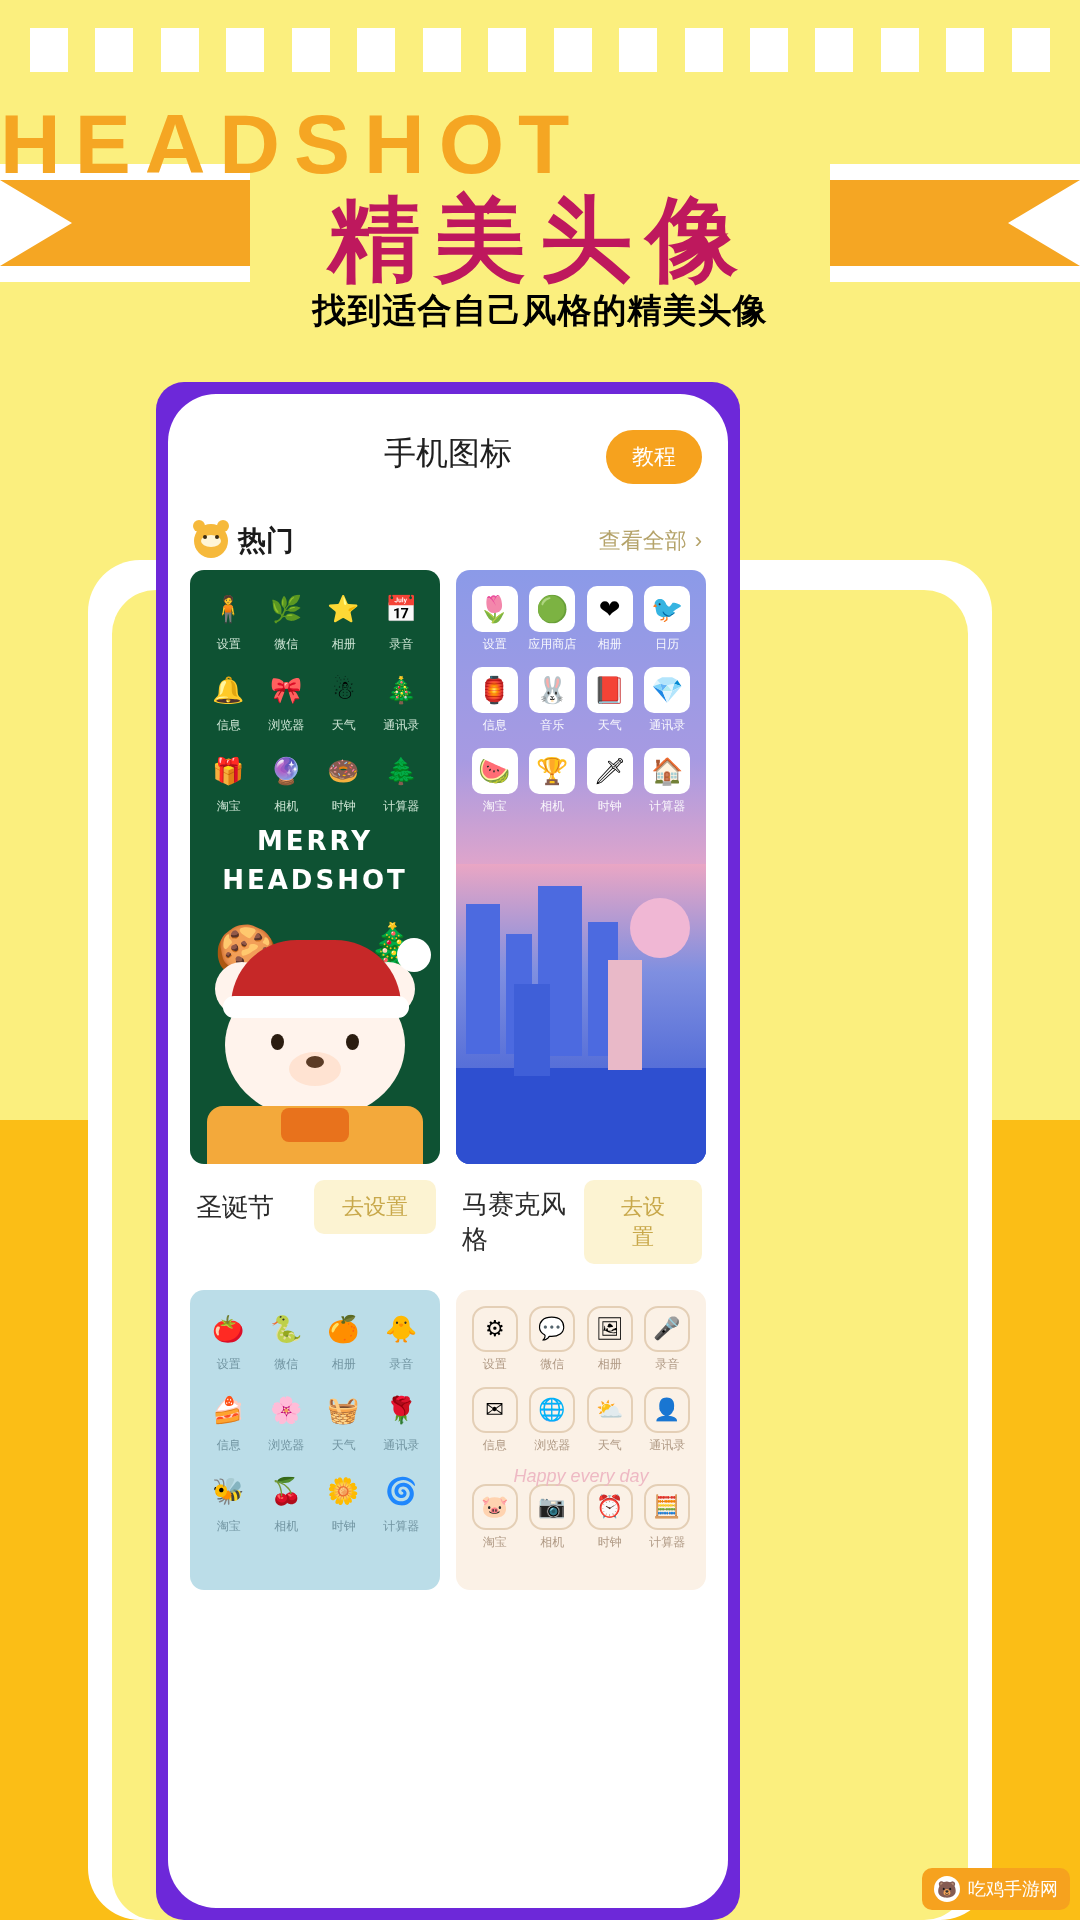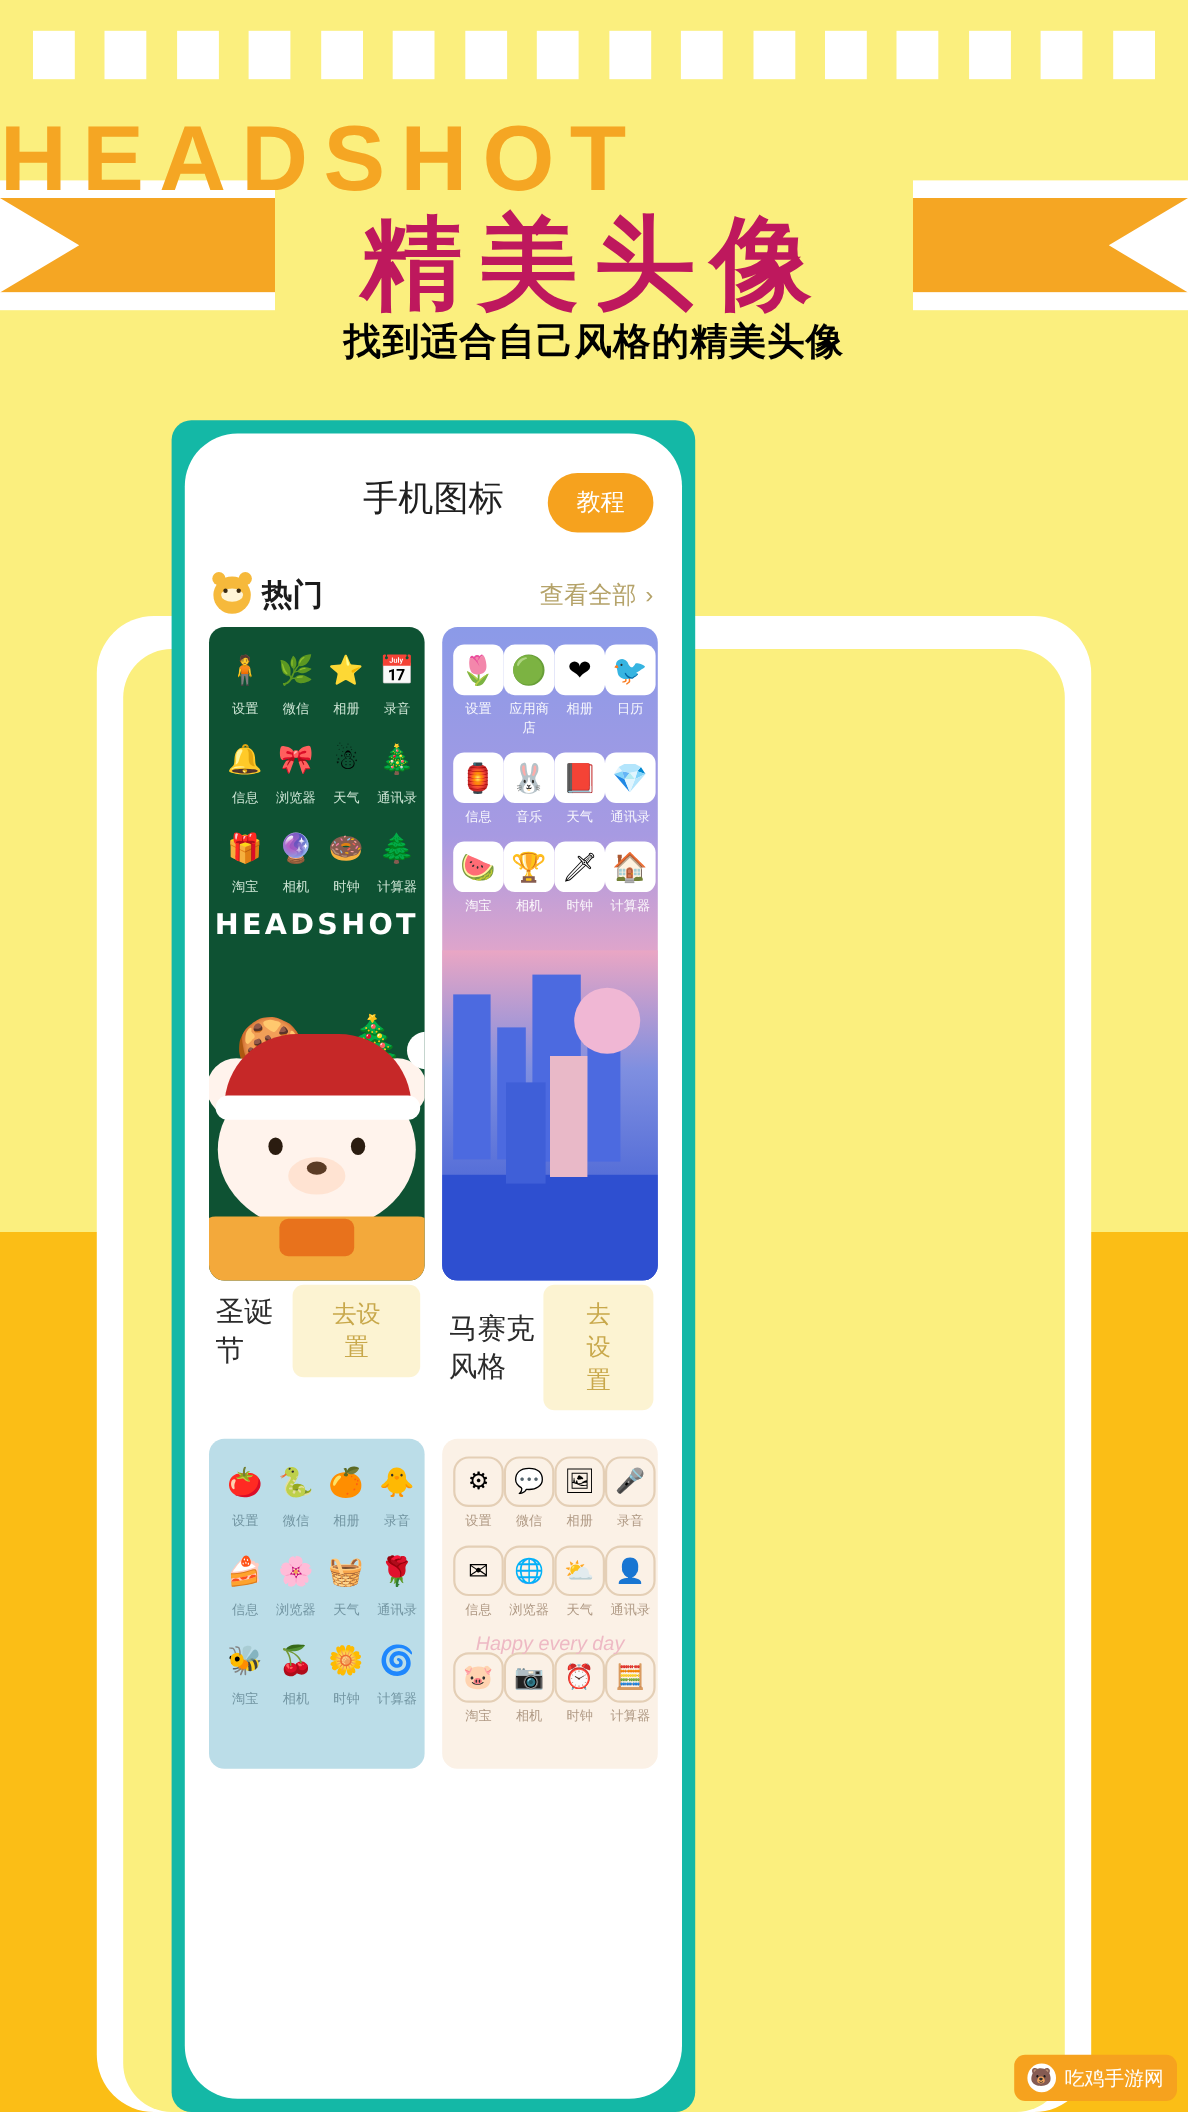--- a/index.html
+++ b/index.html
@@ -65,22 +65,22 @@
   }
   .subtitle{
     position:absolute; left:0; right:0; top:288px;
     text-align:center;
     font-size:34px; font-weight:bold; color:#000000;
     letter-spacing:1px;
   }
 
   
   .phone{
-    position:absolute; left:156px; top:382px; width:476px; height:1538px;
-    background:#14b8a6; border-radius:18px; padding:12px;
+    position:absolute; left:156px; top:382px; width:584px; height:1538px;
+    background:#6d28d9; border-radius:28px; padding:12px;
   }
   .phone-screen{
     width:100%; height:100%;
     background:#FFFFFF; border-radius:48px; overflow:hidden; position:relative;
   }
   .app-header{
     height:120px; position:relative;
     display:flex; align-items:center; justify-content:center;
   }
   .app-title{ font-size:32px; color:#1f1f1f; font-weight:500; }
@@ -120,21 +120,21 @@
     padding:0 22px;
   }
   .card{ display:flex; flex-direction:column; }
   .thumb{
     height:594px; border-radius:14px; overflow:hidden; position:relative;
   }
   .thumb.small{ height:300px; }
 
   .card-foot{
     display:flex; align-items:center; justify-content:space-between;
-    padding:4px 4px 10px 6px;
+    padding:16px 4px 10px 6px;
   }
   .card-name{ font-size:26px; color:#2b2b2b; }
   .set-btn{
     background:#FCF3D2; color:#C8A84B; border:none;
     border-radius:10px; font-size:22px; padding:12px 28px;
   }
 
   
   .iconboard{ position:absolute; inset:0; padding:16px 10px; }
   .irow{ display:flex; justify-content:space-around; margin-bottom:14px; }
@@ -329,20 +329,21 @@
                   <div class="iglyph">🍩</div>
                   <div class="ilabel">时钟</div>
                 </div>
               <div class="icell">
                   <div class="iglyph">🌲</div>
                   <div class="ilabel">计算器</div>
                 </div>
             </div>
           </div>
           <div class="merry">
+            <div>MERRY</div>
             <div>HEADSHOT</div>
           </div>
           <div class="cookie" style="left:24px; top:352px;">🍪</div>
           <div class="cookie" style="right:18px; top:350px; font-size:46px;">🎄</div>
           <div class="bear-big">
             <div class="bear-ear l"></div>
               <div class="bear-ear r"></div>
             <div class="bear-head"></div>
             <div class="santa-hat"></div>
               <div class="hat-band"></div>

